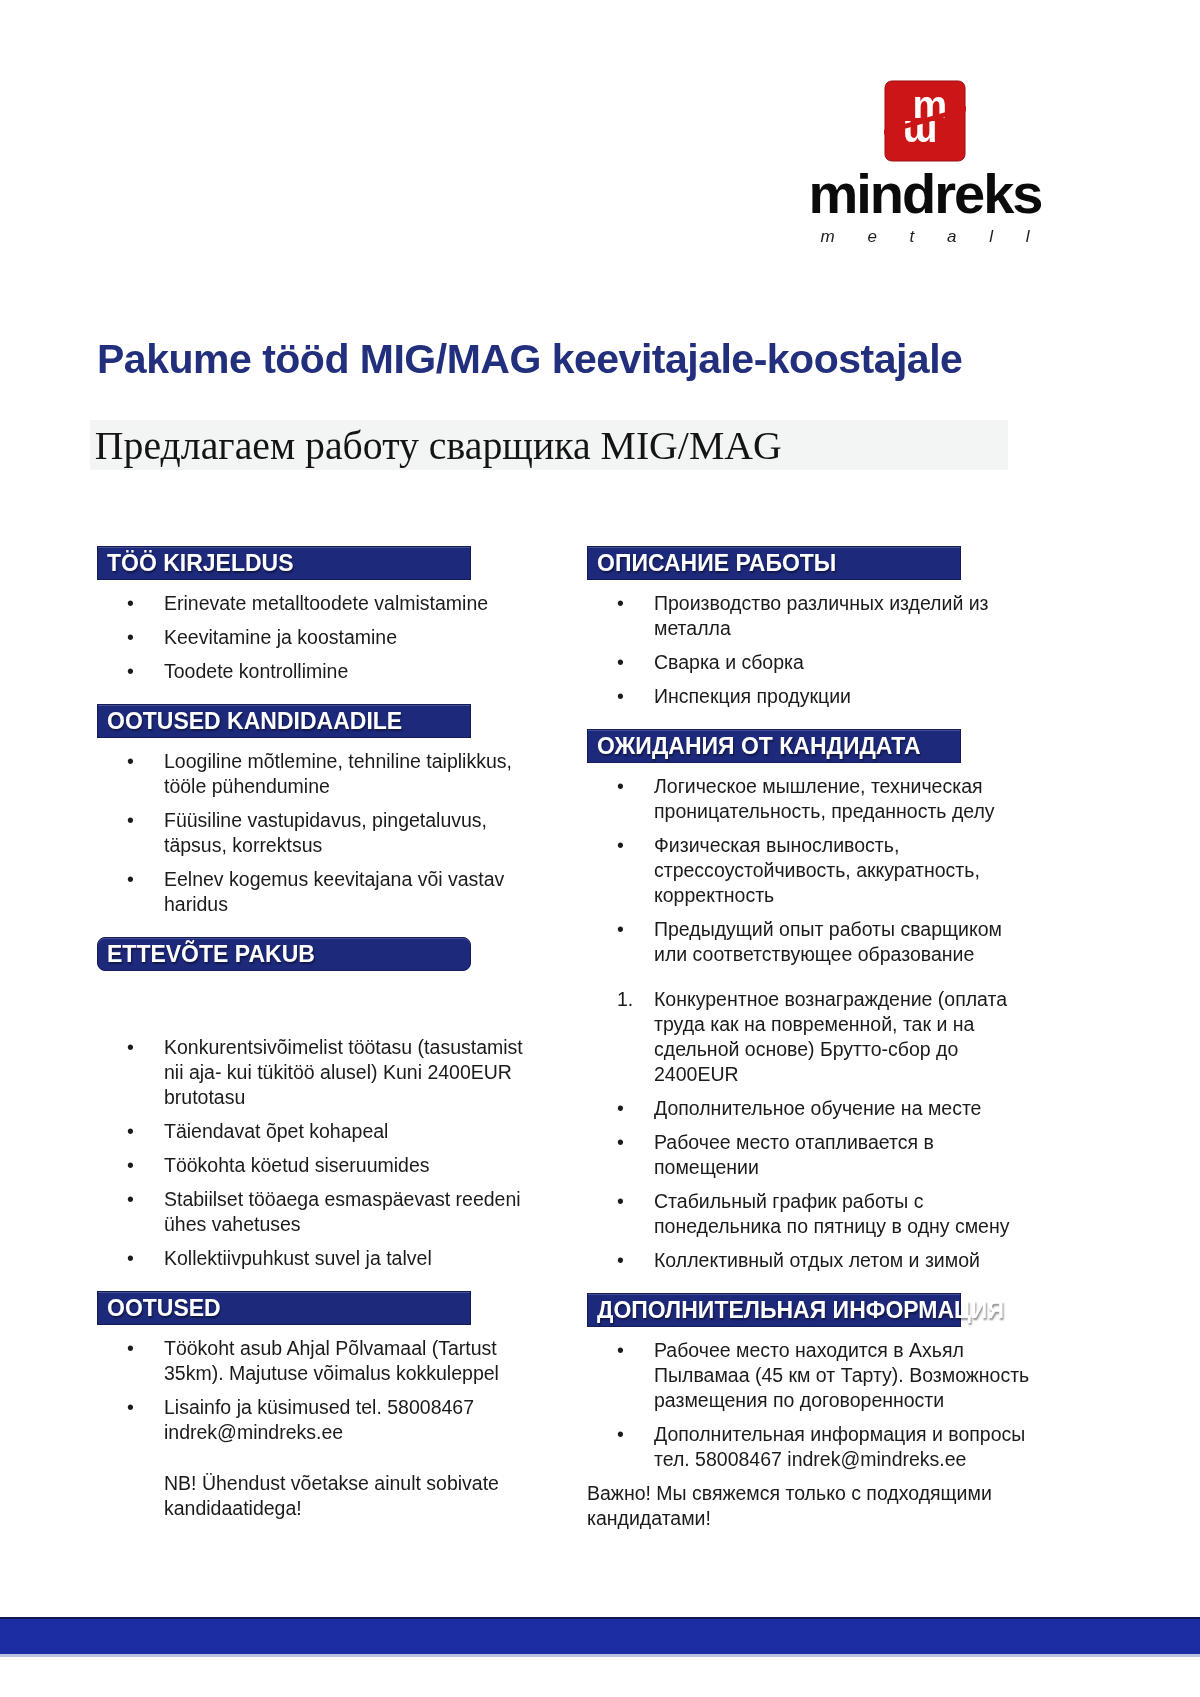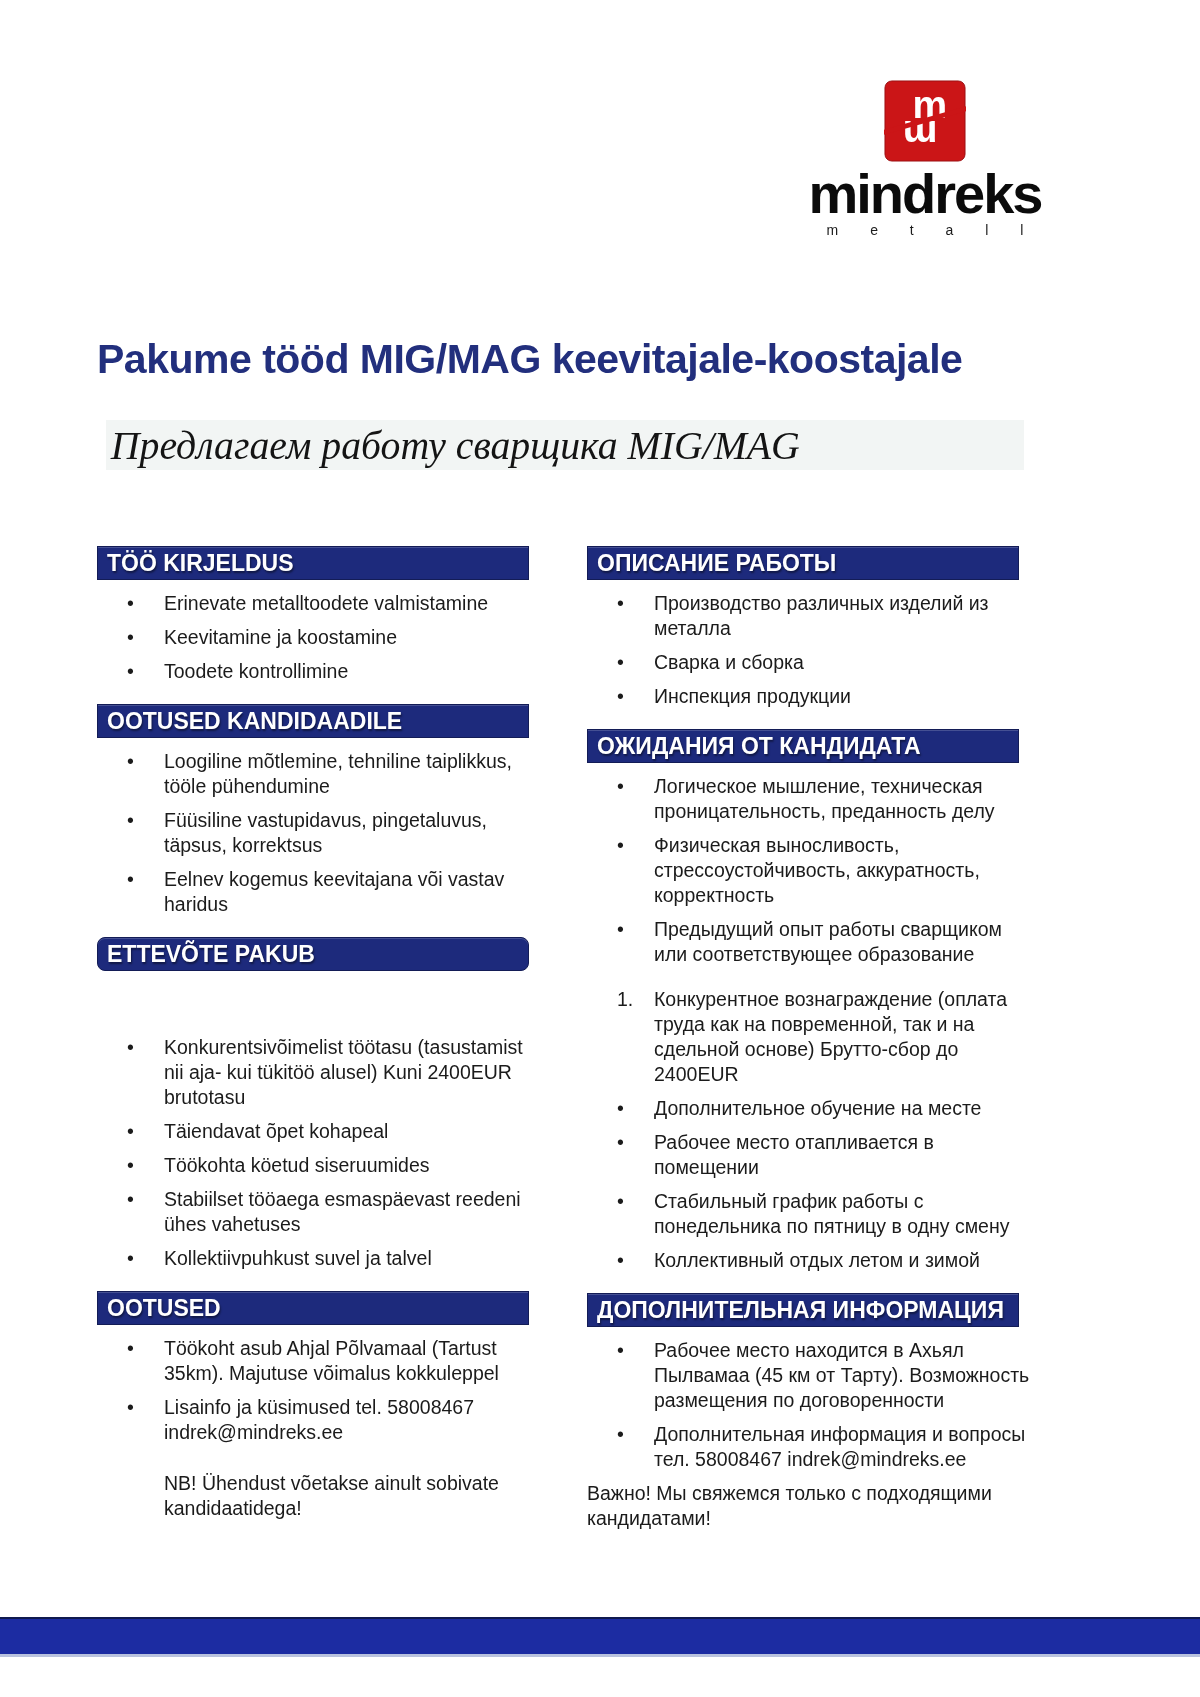--- a/index.html
+++ b/index.html
@@ -21,48 +21,47 @@
     color:var(--text);
     overflow:hidden;
   }
 
   
   .logo{position:absolute;left:775px;top:80px;width:300px;text-align:center;}
   .mark-bg{fill:var(--brand-red);stroke:#9b0f12;stroke-width:1;}
   .mark-m{fill:#ffffff;font-family:"Liberation Sans","DejaVu Sans",sans-serif;font-weight:bold;font-size:40px;}
   .mark-slash{fill:var(--brand-red);}
   .brand{font-weight:bold;font-size:56px;line-height:1;letter-spacing:-2px;color:#0b0b0b;}
-  .tagline{font-size:14px;letter-spacing:14px;text-indent:14px;color:#1c1c1c;}
+  .tagline{margin-top:5px;font-size:17px;letter-spacing:14px;text-indent:14px;color:#1c1c1c;font-style:italic;}
 
   
   .title-et{
     position:absolute;left:97px;top:336px;width:950px;
     font-size:41px;font-weight:bold;letter-spacing:-0.5px;
     color:var(--title-navy);
   }
   .title-ru-strip{
-    position:absolute;left:106px;top:420px;width:918px;height:50px;
+    position:absolute;left:90px;top:420px;width:918px;height:50px;
     background:var(--subtitle-bg);
-    font-style:italic;
   }
   .title-ru{
     font-family:"Liberation Serif","DejaVu Serif",serif;
     font-size:41px;line-height:50px;color:#141414;
     padding-left:5px;white-space:nowrap;
     transform:scaleX(.97);transform-origin:left center;
   }
 
   
   .col{position:absolute;top:546px;width:447px;font-size:19.5px;line-height:25px;}
   .col-left{left:97px;}
   .col-right{left:587px;}
 
   .sec + .sec{margin-top:20px;}
   .bar{
-    width:432px;height:34px;line-height:33px;
+    width:374px;height:34px;line-height:33px;
     background:var(--bar-navy);
     border:1px solid #131c56;
     box-shadow:inset 0 1px 0 rgba(255,255,255,.18);
     color:#ffffff;font-weight:bold;font-size:23px;
     padding-left:9px;margin-bottom:11px;
     text-shadow:1px 2px 2px rgba(0,0,0,.45);
     white-space:nowrap;
   }
   .sec.extra .bar{margin-bottom:64px;border-radius:8px;}
 

